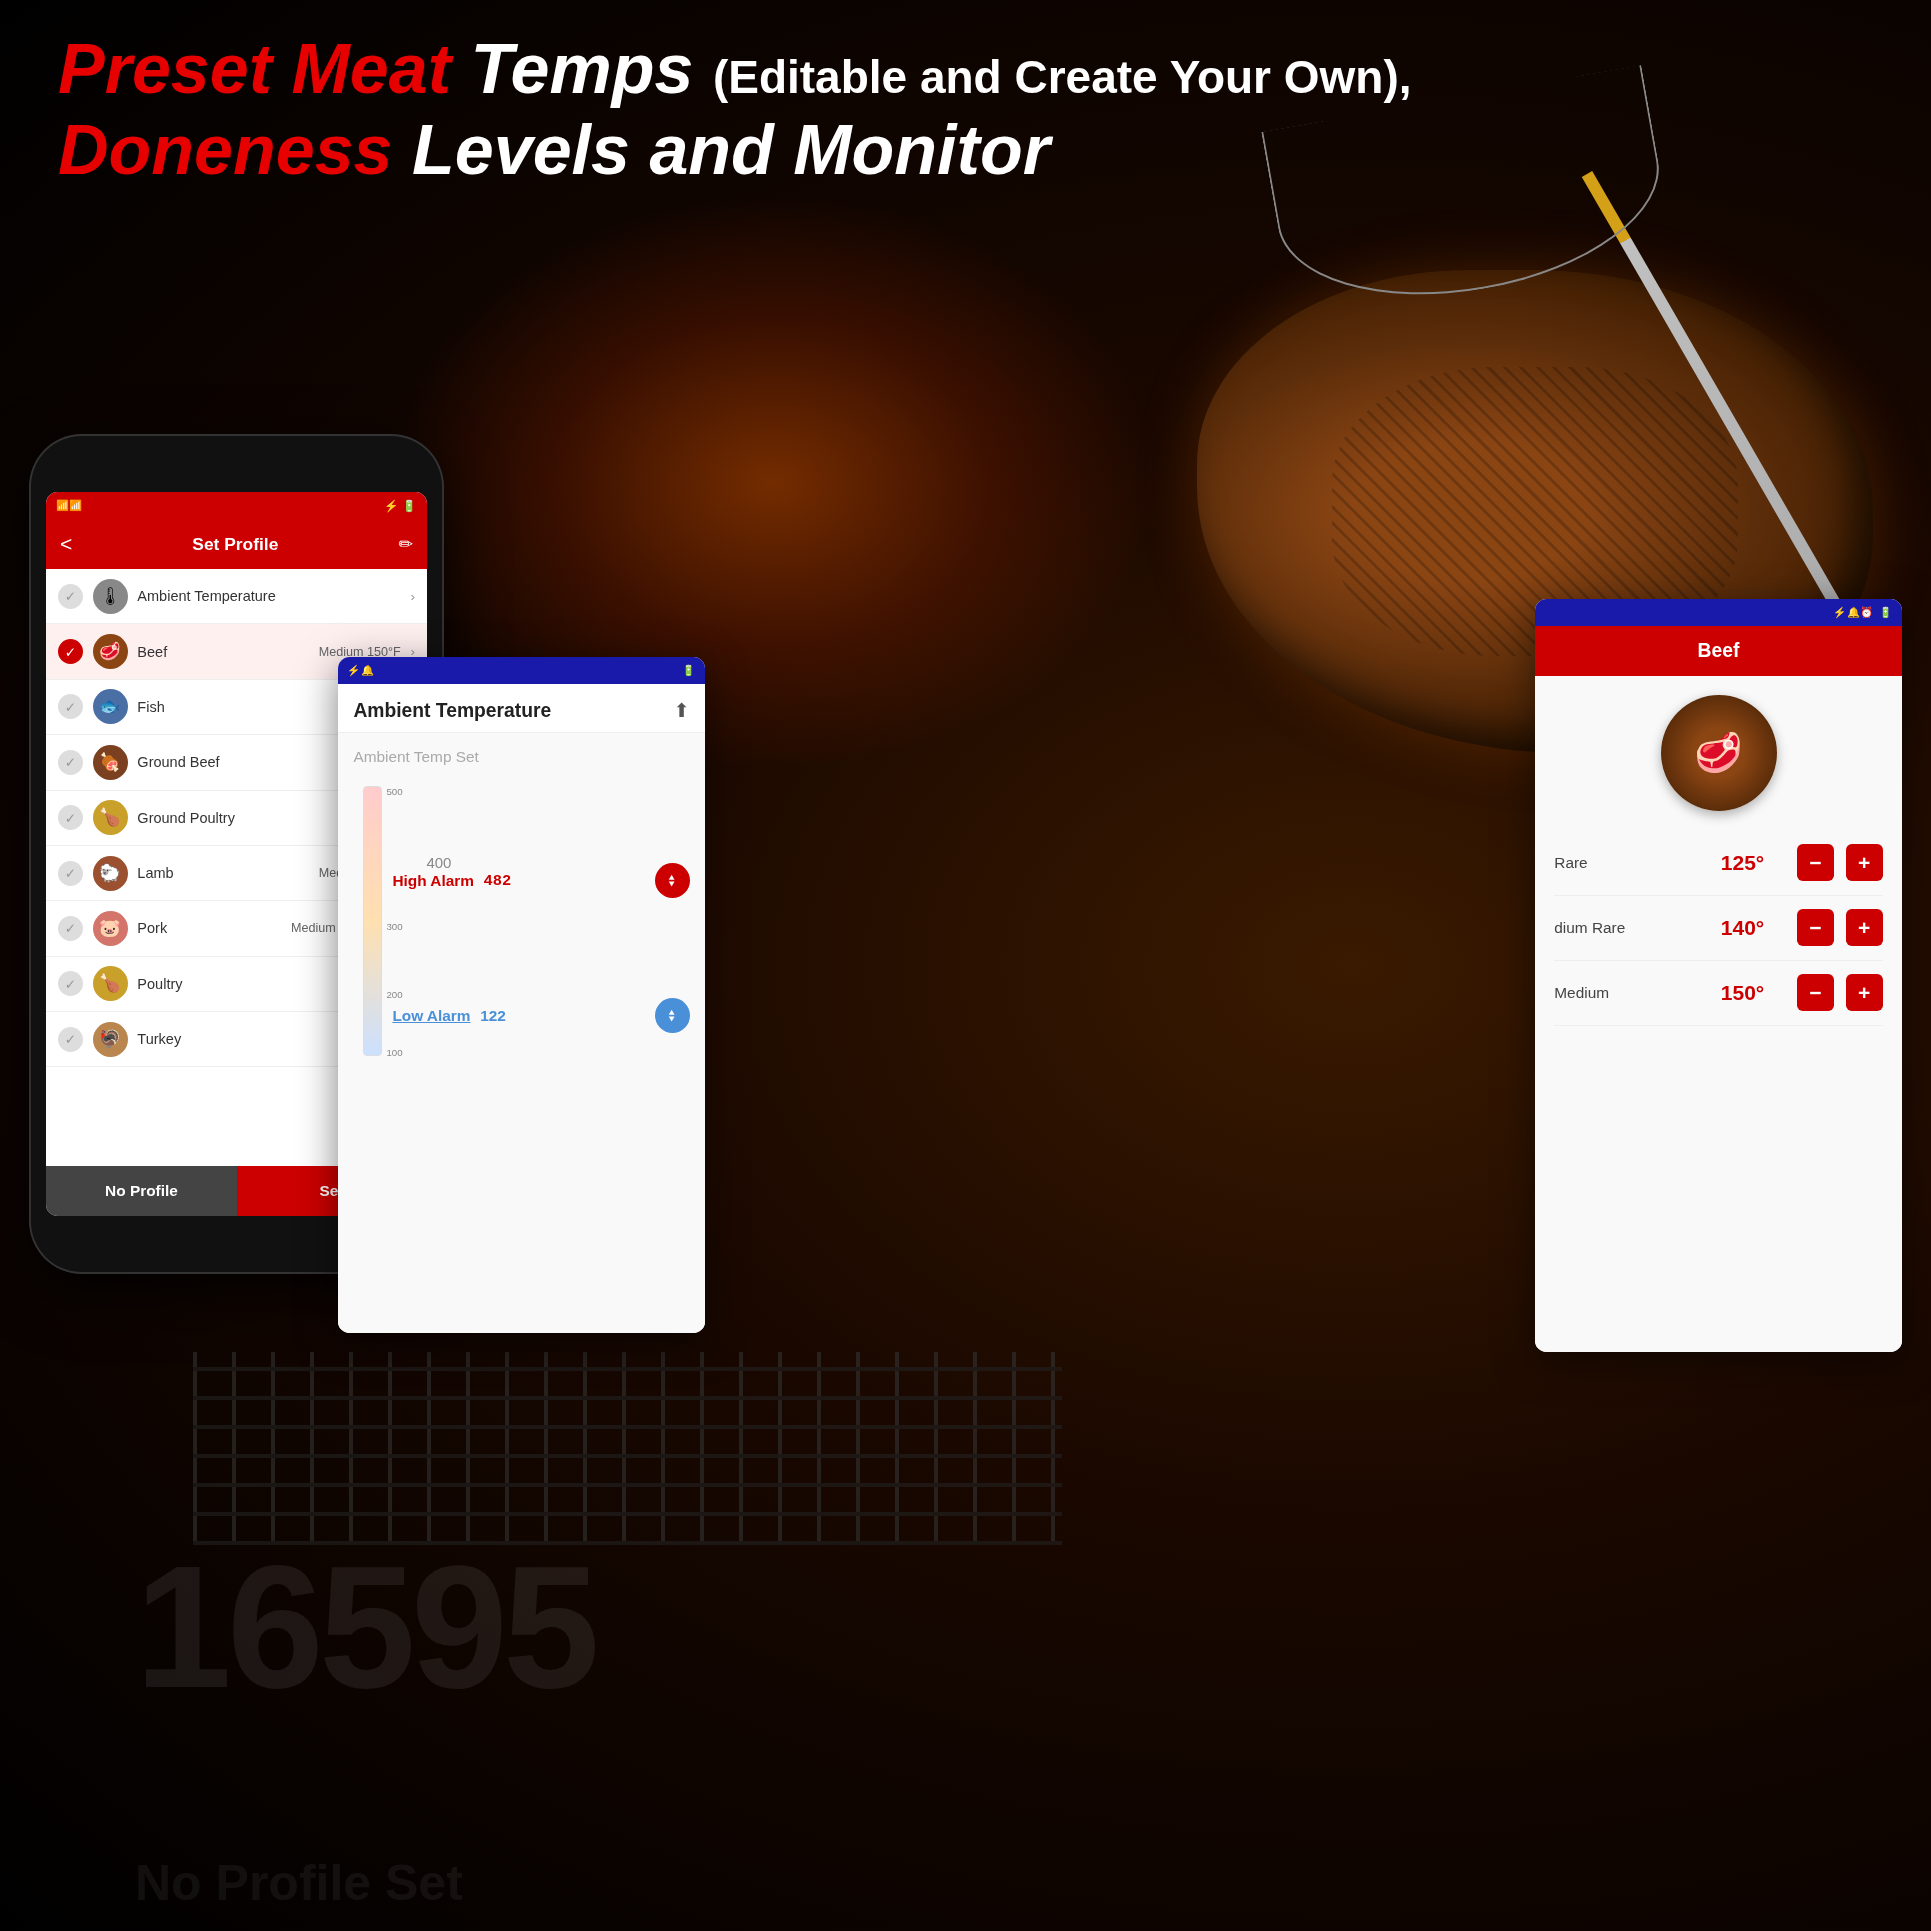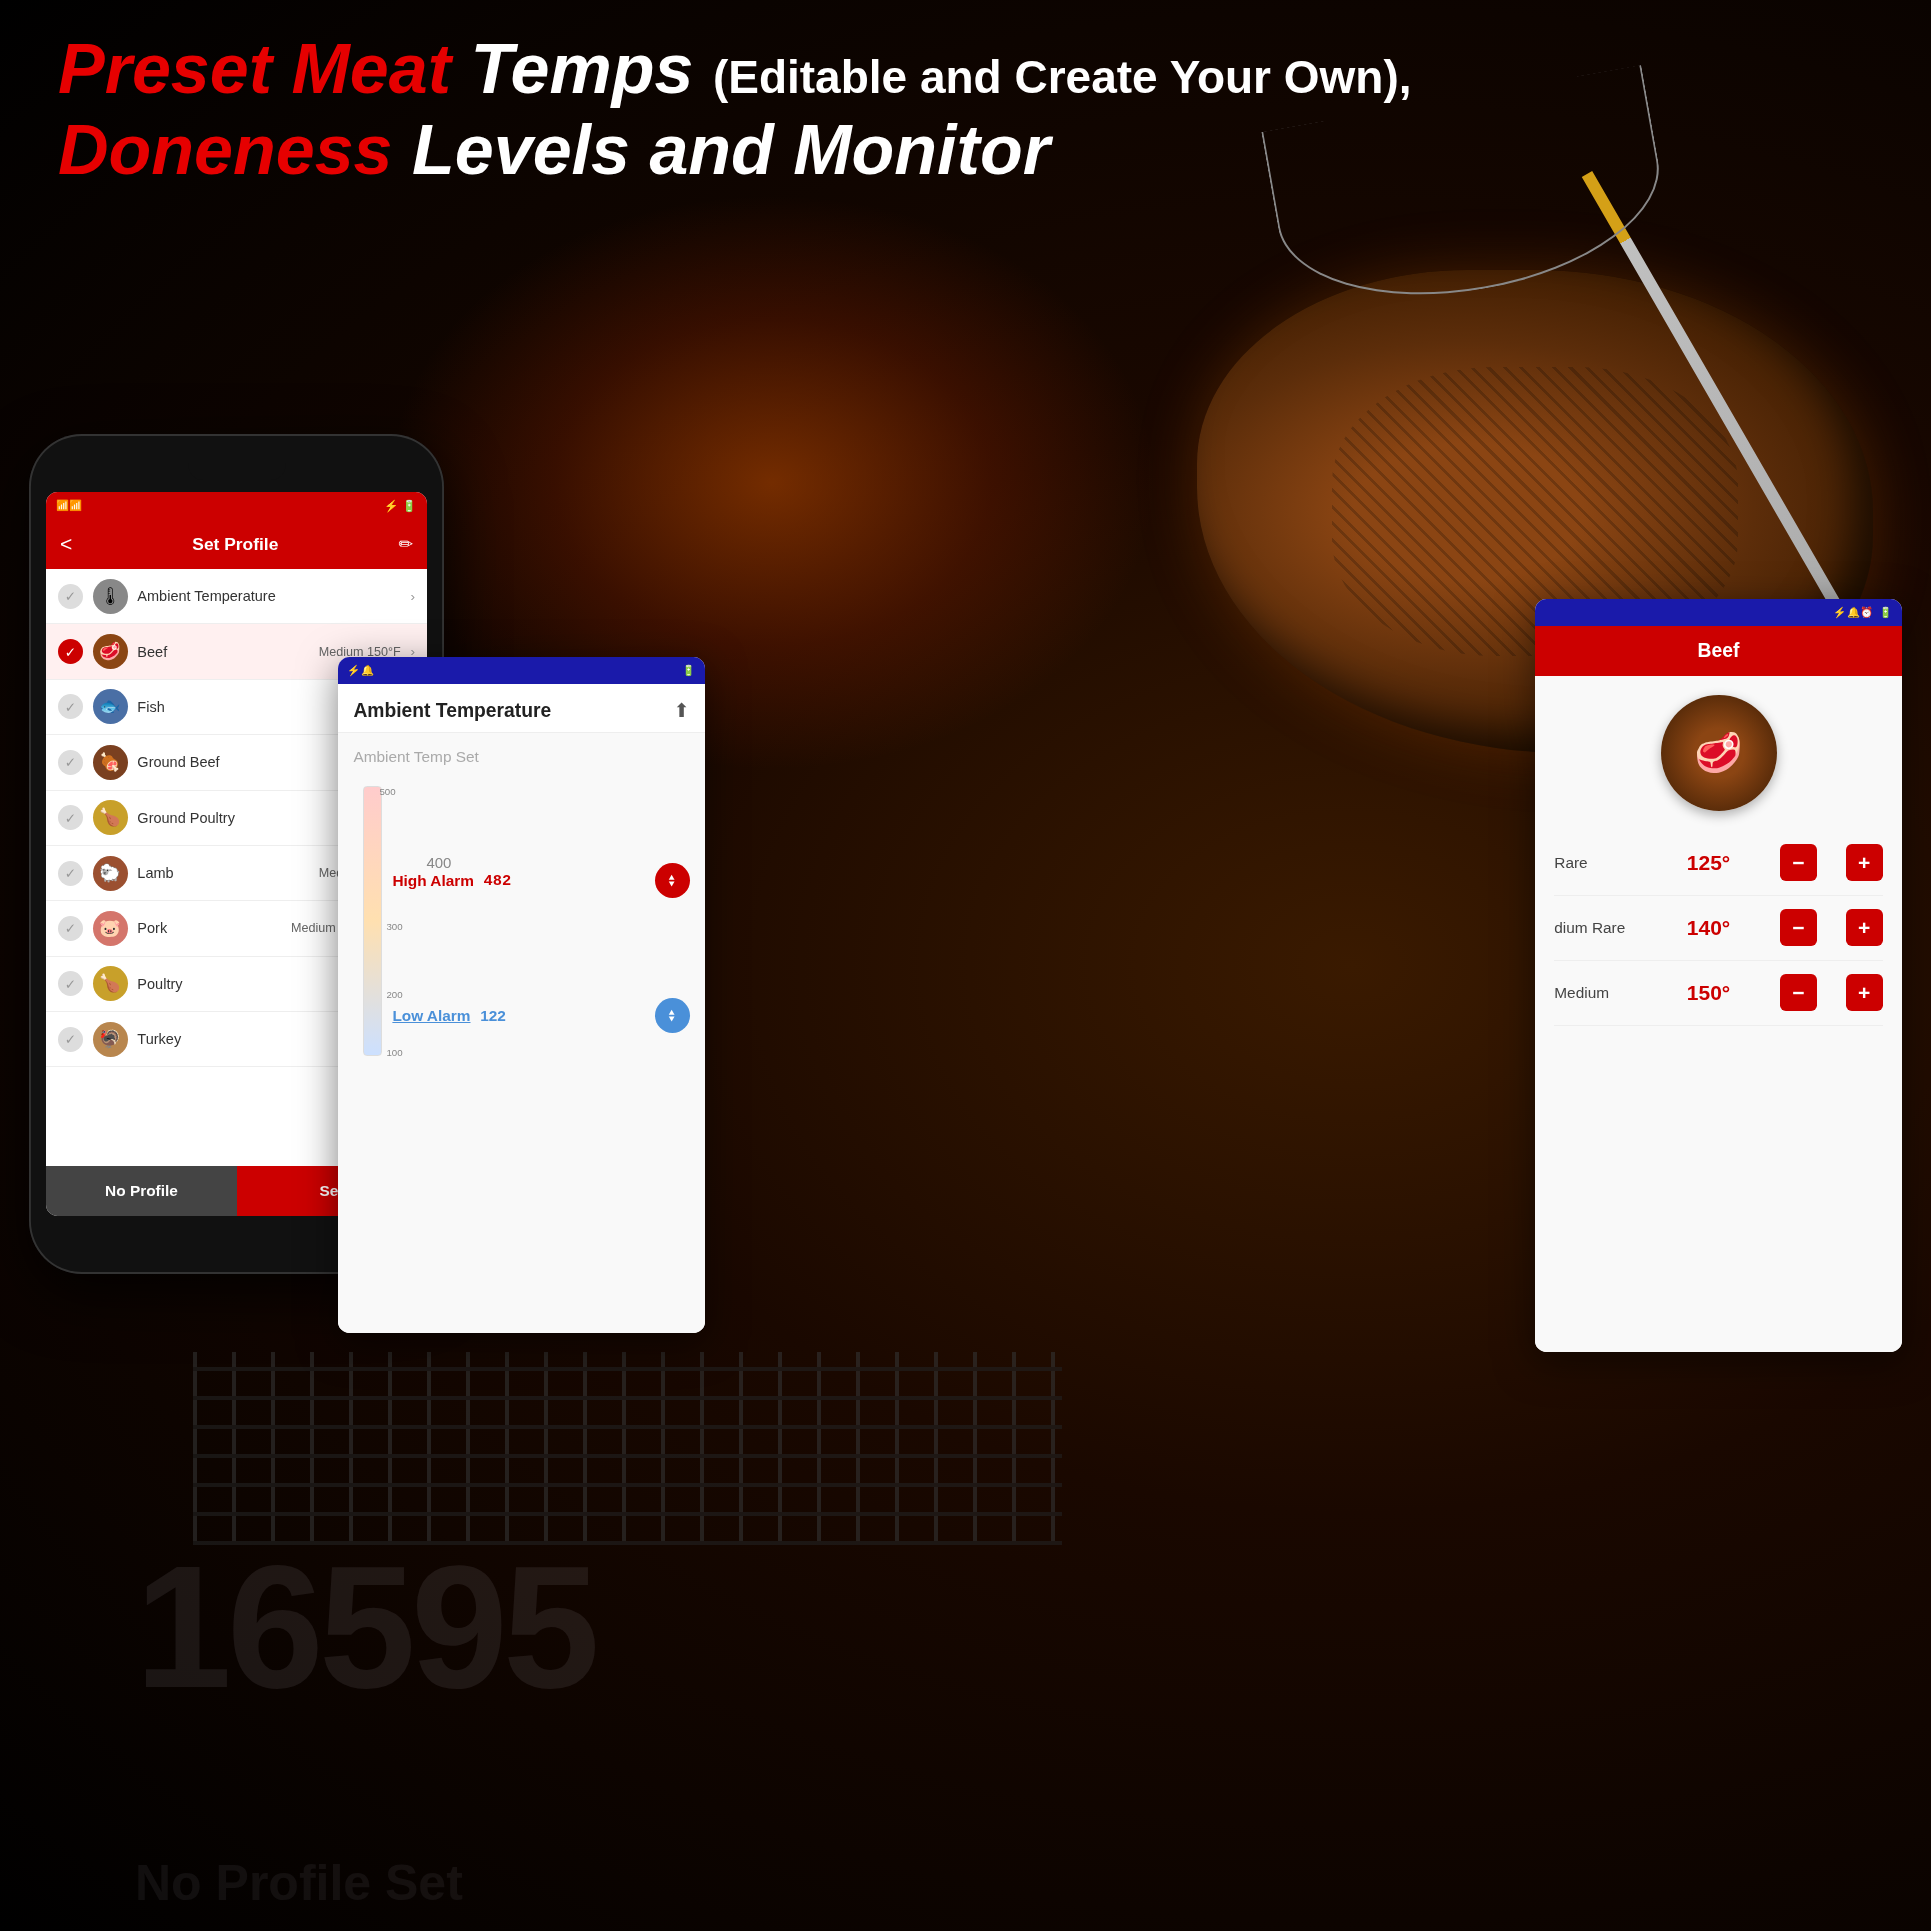--- a/index.html
+++ b/index.html
@@ -315,21 +315,21 @@
       margin: 19.3px auto;
       display: flex; align-items: center; justify-content: center;
       font-size: 39px;
       box-shadow: 0 3.9px 11.6px rgba(0,0,0,0.3);
     }
     .doneness-row {
       display: flex;
       align-items: center;
       padding: 13.5px 0;
       border-bottom: 1px solid #eee;
-      gap: 25px;
+      gap: 8px;
     }
     .doneness-label { flex: 1; font-size: 15.4px; color: #444; font-weight: 500; }
     .doneness-temp { font-size: 21px; font-weight: bold; color: #cc0000; width: 68px; }
     .ctrl-btn {
       width: 37px; height: 37px;
       background: #cc0000;
       color: white;
       border-radius: 5.8px;
       display: flex; align-items: center; justify-content: center;
       font-size: 21px; font-weight: bold;
@@ -510,21 +510,21 @@
         <span class="alarm-label-low">Low Alarm</span>
         <span class="alarm-value alarm-value-low">122</span>
         <div class="spinner-btn spinner-btn-blue">
           <svg width="19.3" height="19.3" viewBox="0 0 20 20">
               <path d="M10 4l-3 5h6z" fill="white"></path>
               <path d="M10 16l3-5H7z" fill="white"></path>
             </svg>
         </div>
       </div>
 
-      <span style="position:absolute;left:26px;top:0;font-size:9.7px;color:#888;">500</span>
+      <span style="position:absolute;left:33px;top:0;font-size:9.7px;color:#888;">500</span>
       <span style="position:absolute;left:33px;top:68px;font-size:15px;color:#888;margin-left:40px;">400</span>
       <span style="position:absolute;left:33px;top:135px;font-size:9.7px;color:#888;">300</span>
       <span style="position:absolute;left:33px;top:203px;font-size:9.7px;color:#888;">200</span>
       <span style="position:absolute;left:33px;top:261px;font-size:9.7px;color:#888;">100</span>
     </div>
   </div>
 </div>
 
 <div class="beef-popup">
   <div class="beef-status">

